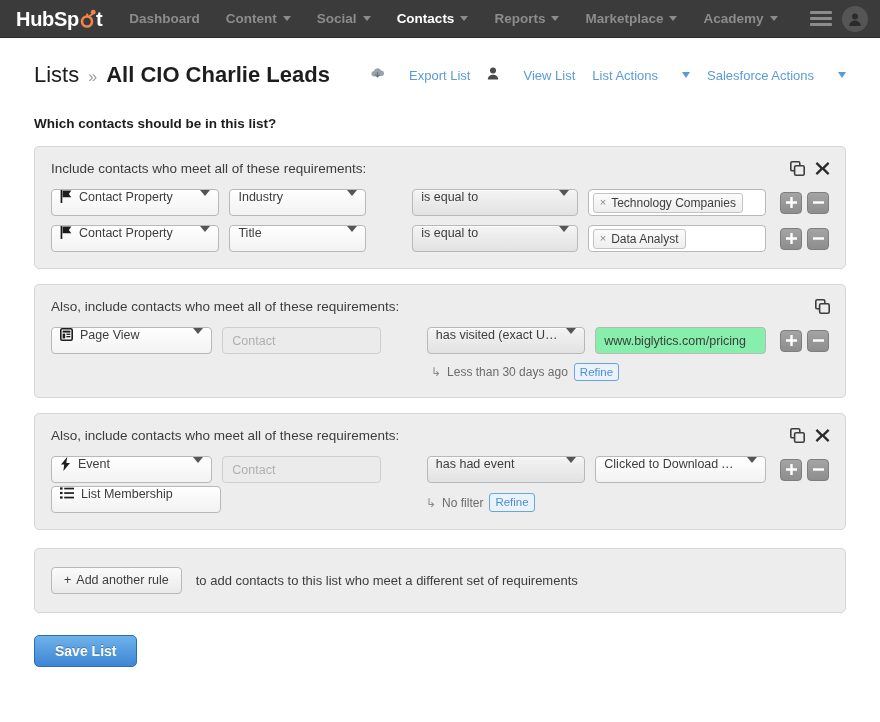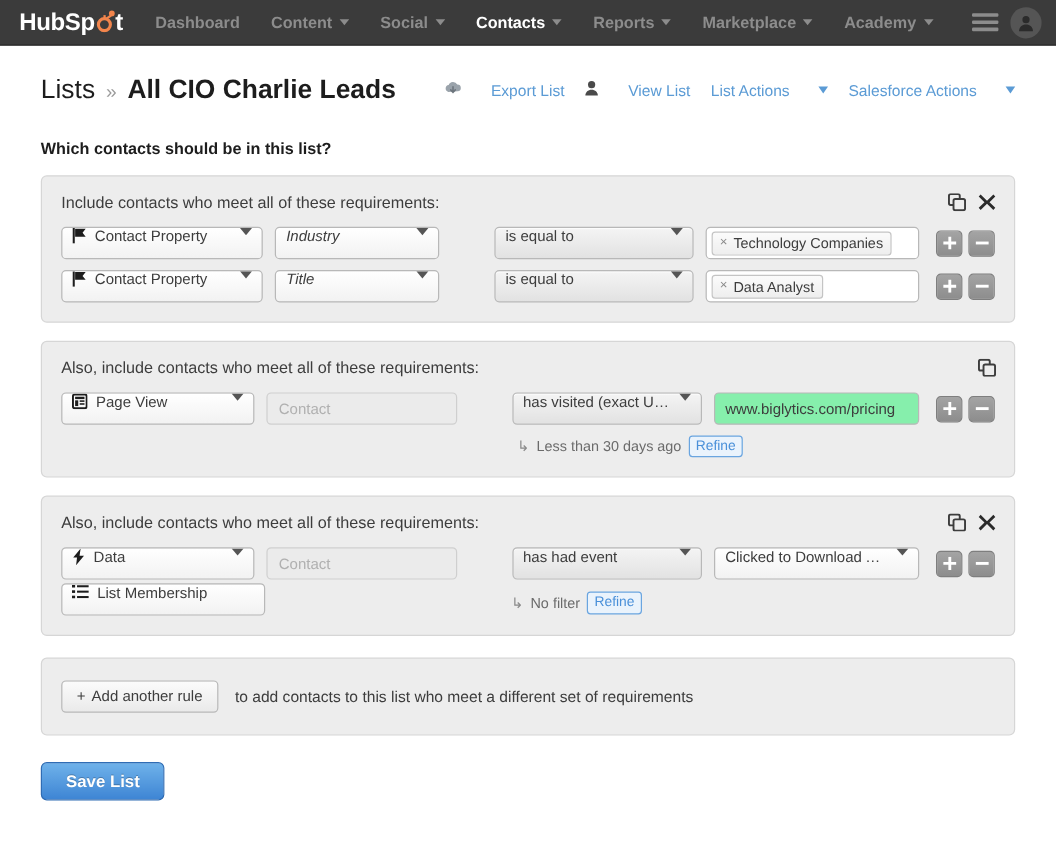--- a/index.html
+++ b/index.html
@@ -91,21 +91,21 @@
   .sel.white { background:linear-gradient(#ffffff,#f2f2f2); }
   .sel.gray  { background:linear-gradient(#f4f4f4,#e2e2e2);margin-left:36px; }
   .sel .lbl { flex:1; overflow:hidden; text-overflow:ellipsis; }
   .sel .ico { margin-right:7px; display:flex; align-items:center; }
   .caret-dk {
     width:0;height:0;border-left:5px solid transparent;border-right:5px solid transparent;
     border-top:6px solid #555; margin-left:6px; flex:none;
   }
 
   .w-type { width:170px; }
-  .w-prop { width:138px;font-style:italic; }
+  .w-prop { width:138px; }
   .w-op   { width:167px; }
   .w-val  { width:180px; }
 
   
   .plainbox {
     height:27px; width:167px; border:1px solid #cfcfcf; border-radius:4px;
     background:#ebebeb; display:flex; align-items:center; padding:0 9px;
     font-size:12.5px; color:#b0b0b0;
   }
 
@@ -450,21 +450,21 @@
       </span>
     </div>
 
     <div class="rule">
       <div class="sel white w-type">
         <span class="ico">
           <svg width="11" height="14" viewBox="0 0 11 14">
             <path d="M7.2 0 1 7.6h3.2L3.4 14 10 6.1H6.3z" fill="#1d1d1d"></path>
           </svg>
         </span>
-        <span class="lbl">Data</span>
+        <span class="lbl">Event</span>
         <span class="caret-dk"></span>
       </div>
       <div class="plainbox">
         <span>Contact</span>
       </div>
       <div class="sel gray w-op">
         <span class="lbl">has had event</span>
         <span class="caret-dk"></span>
       </div>
       <div class="sel white w-val">

